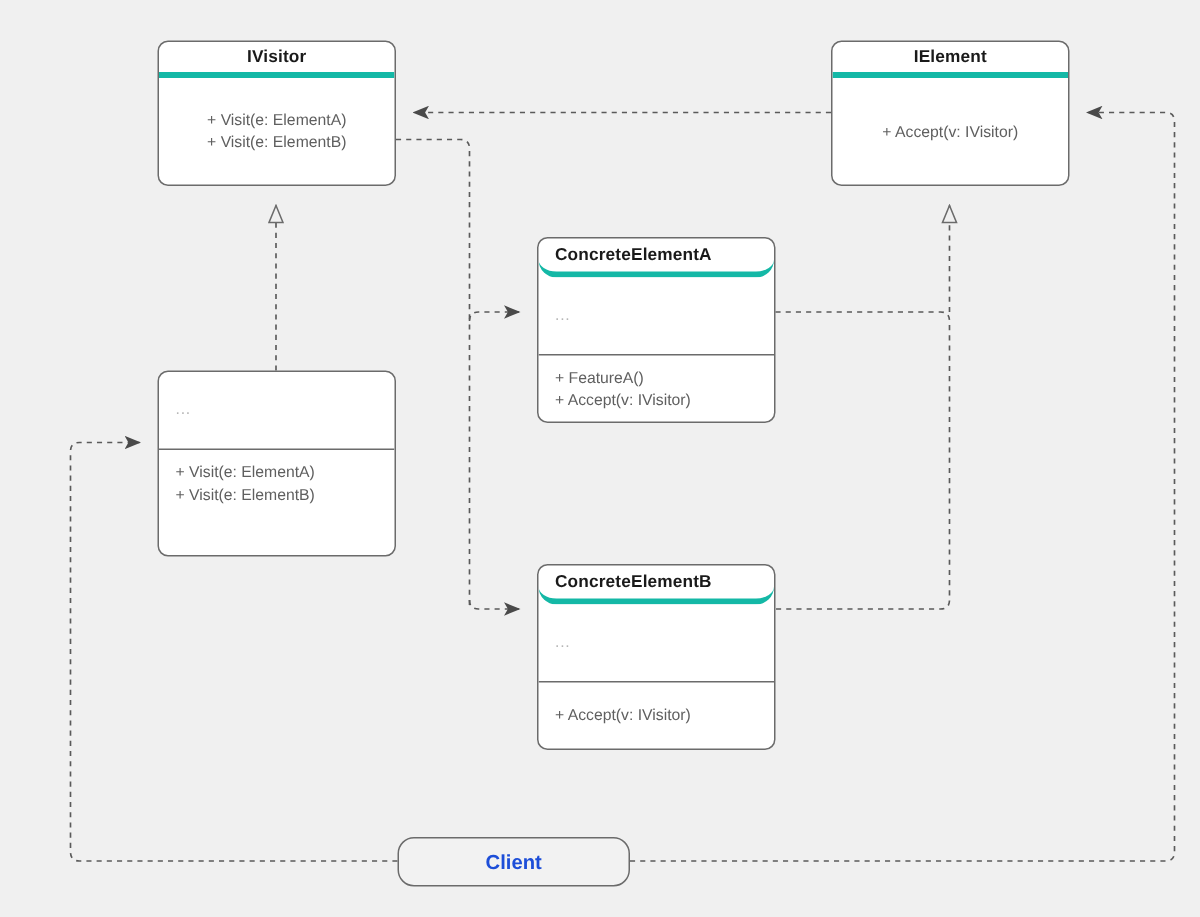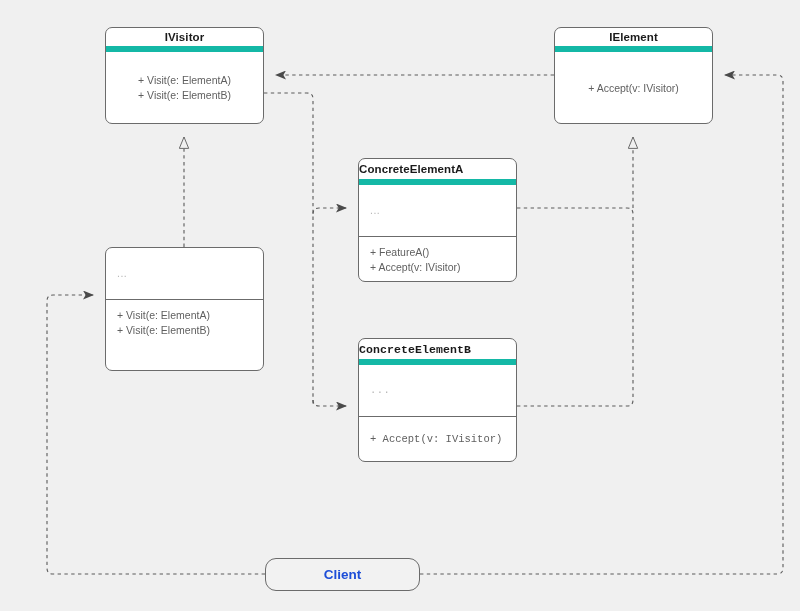--- a/index.html
+++ b/index.html
@@ -34,31 +34,33 @@
     border: 1px solid #6b6b6b;
     border-radius: 7px;
     overflow: hidden;
     z-index: 5;
   }
   .uml-title {
     box-sizing: border-box;
     font-size: 11.5px;
     font-weight: bold;
     color: #1a1a1a;
-    border-bottom: 6px solid #14b8a6;
+    border-bottom: 4px solid #14b8a6;
     display: flex;
     align-items: center;
     letter-spacing: 0.1px;
     text-align: center;
   }
   .uml-title.center {
     justify-content: center;
   }
   .uml-title.left {
     justify-content: flex-start;
+    padding-left: 11px;
+    border-radius: 12px;
   }
   .uml-compartment {
     box-sizing: border-box;
     font-size: 10.5px;
     color: #5f5f5f;
     padding-left: 11px;
     display: flex;
     flex-direction: column;
     justify-content: center;
   }
@@ -93,21 +95,21 @@
     font-weight: bold;
     color: #1d4ed8;
     z-index: 5;
   }
 
   
   #ivisitor          { left: 105px; top: 27px;  width: 159px; height: 97px; }
   #ielement          { left: 554px; top: 27px;  width: 159px; height: 97px; }
   #concretevisitor   { left: 105px; top: 247px; width: 159px; height: 124px; }
   #concreteelementa  { left: 358px; top: 158px; width: 159px; height: 124px; }
-  #concreteelementb  { left: 358px; top: 338px; width: 159px; height: 124px; font-family: Liberation Mono, monospace; }
+  #concreteelementb  { left: 358px; top: 376px; width: 159px; height: 124px; }
   #client            { left: 265px; top: 558px; width: 155px; height: 33px; }
 </style>
 </head>
 <body>
 
 <div id="canvas">
 
   <svg id="edges" viewBox="0 0 800 611" width="800" height="611">
     <defs>
       <marker id="filledArrow" markerWidth="11" markerHeight="9" refX="10" refY="4.5" orient="auto" markerUnits="userSpaceOnUse">

